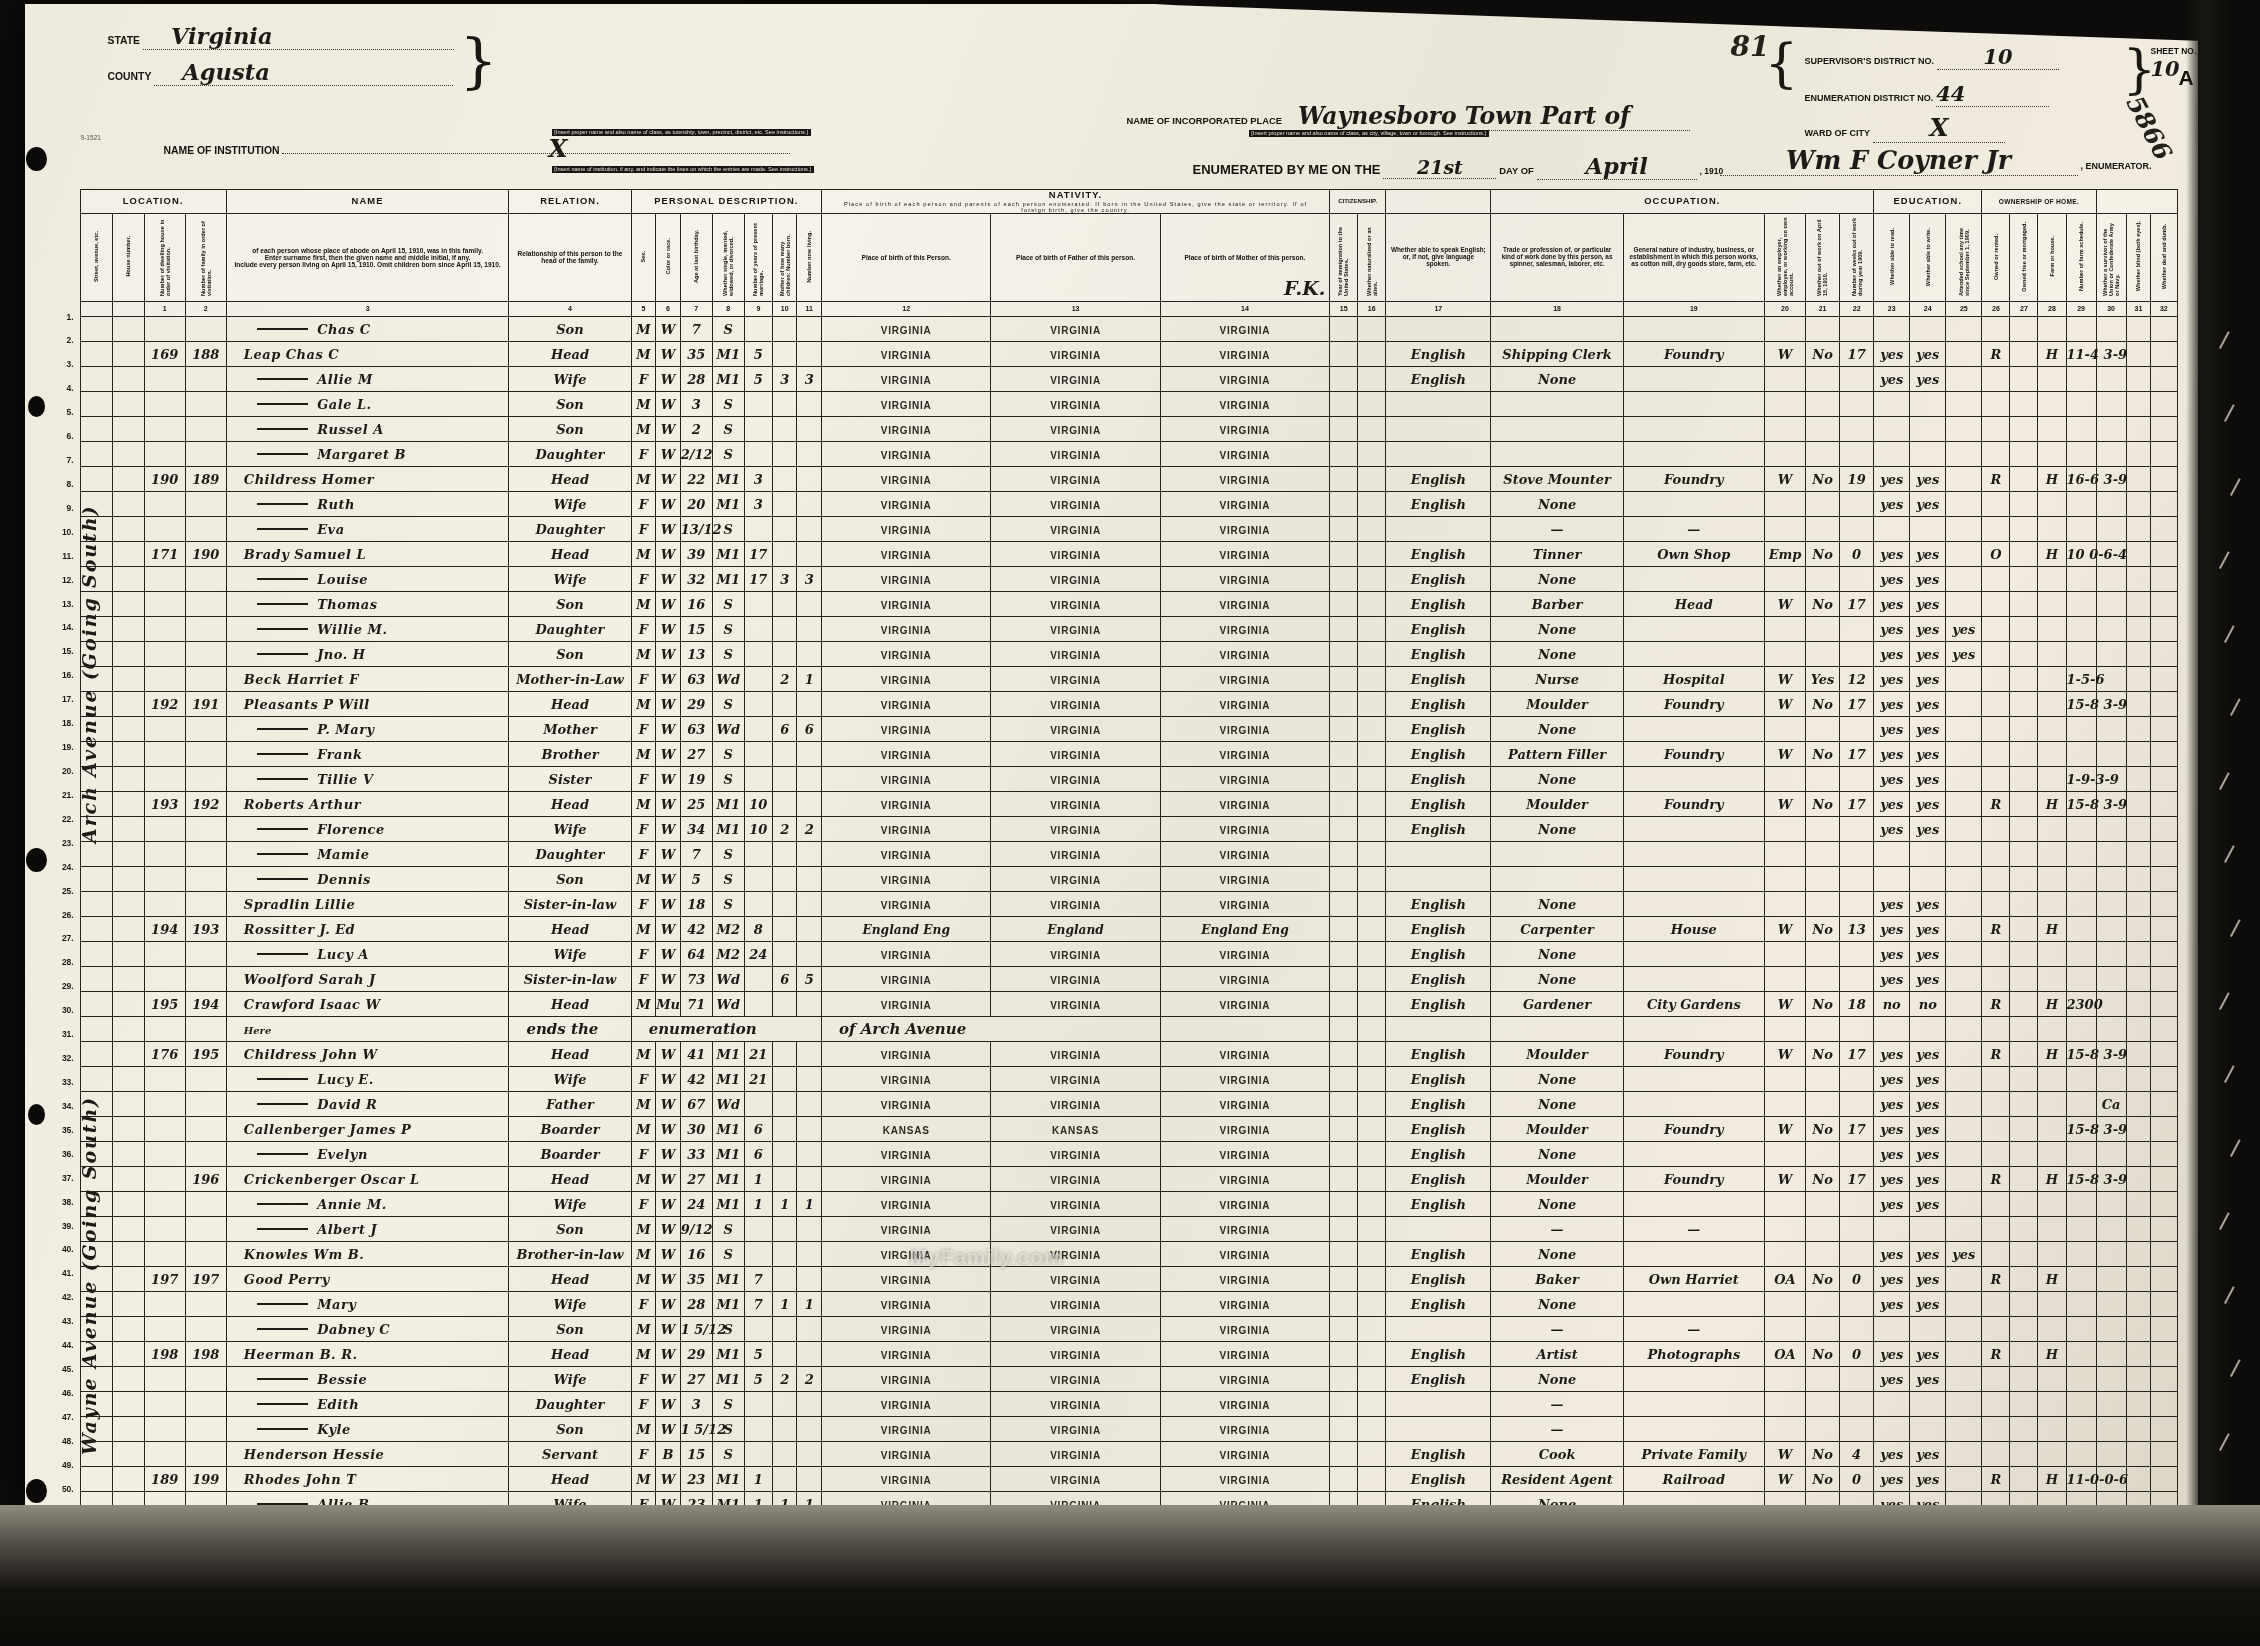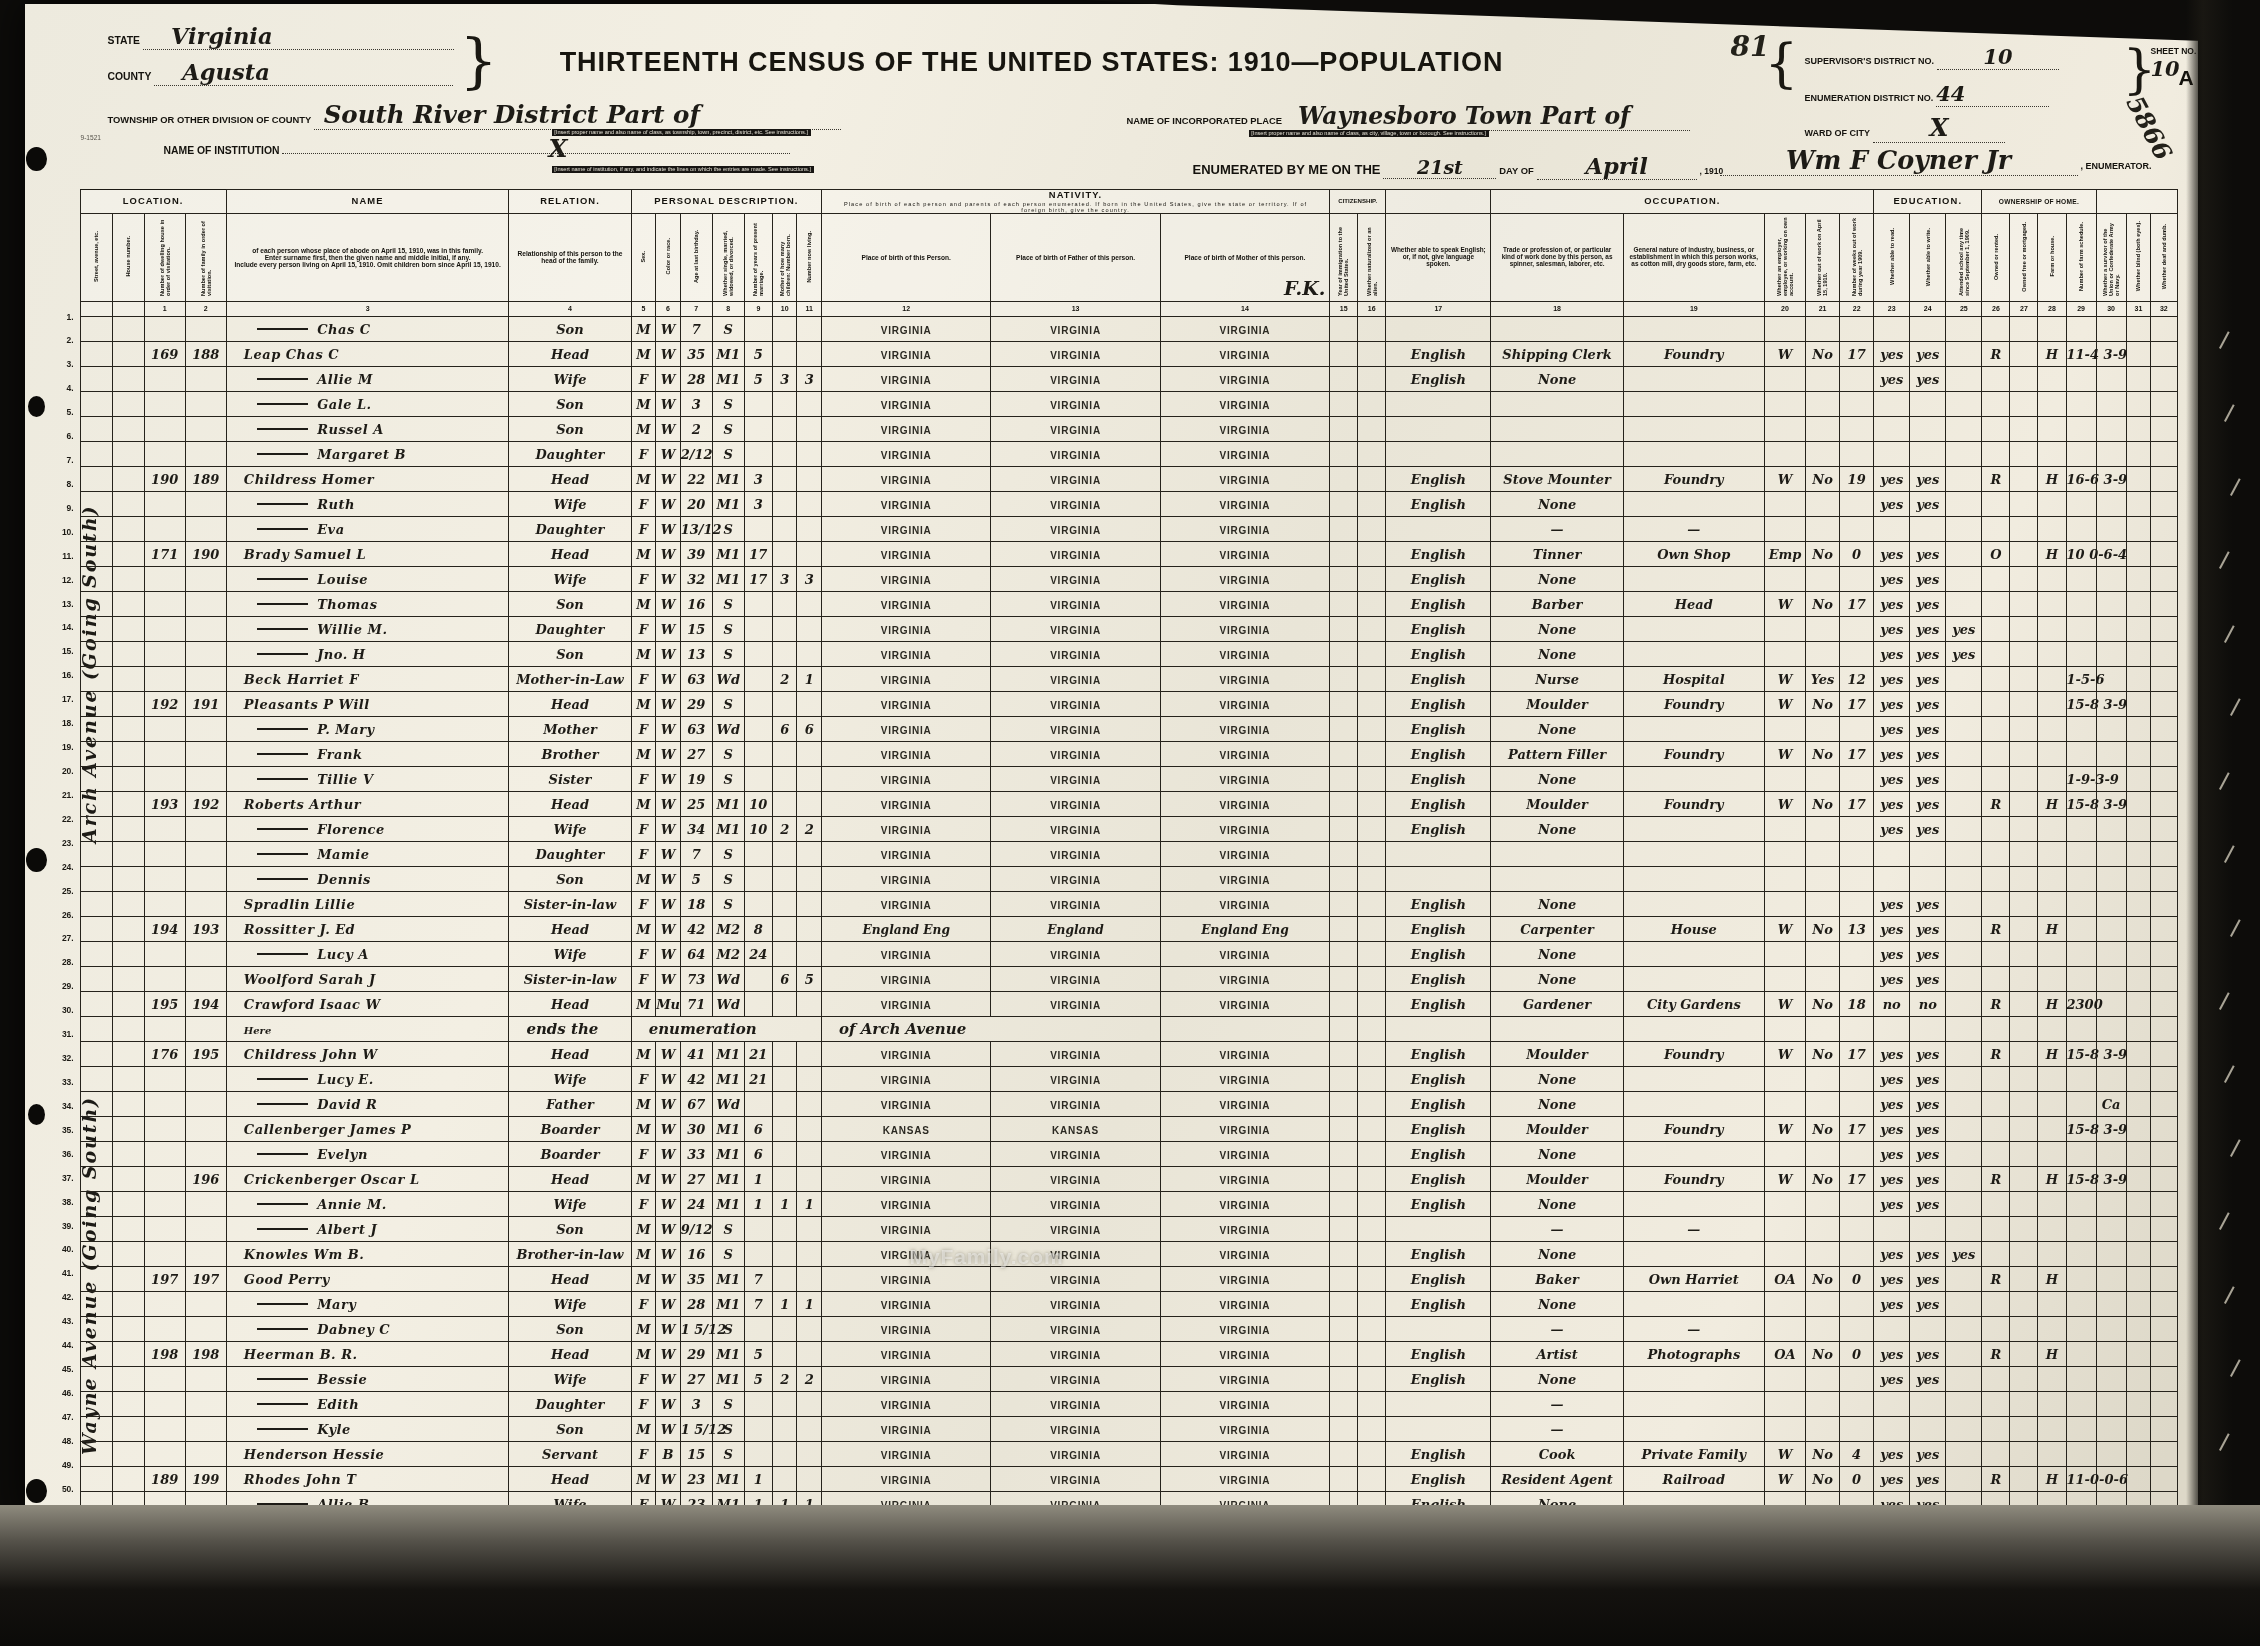--- a/index.html
+++ b/index.html
@@ -60,38 +60,33 @@
   <div class="hz" style="left:83px;top:19px;">
     <span class="plabel">STATE</span>
     <span class="blank" style="width:311px;text-align:left;"><span class="hw" style="font-size:22.6px;margin-left:28px;">Virginia</span></span>
   </div>
   <div class="hz" style="left:83px;top:55px;">
     <span class="plabel">COUNTY</span>
     <span class="blank" style="width:299px;text-align:left;"><span class="hw" style="font-size:22.6px;margin-left:28px;">Agusta</span></span>
   </div>
   <div class="hz brace" style="left:435px;top:21px;font-size:60px;">}</div>
 
-  <div class="hz" style="left:83px;top:96px;white-space:nowrap;">
-    <span class="plabel" style="font-size:9.4px;">TOWNSHIP OR OTHER DIVISION OF COUNTY</span>
-    <span class="blank" style="width:527px;text-align:left;"><span class="hw" style="font-size:24.5px;margin-left:9.4px;">South River District Part of</span></span>
-  </div>
   <div class="hz" style="left:527px;top:121px;">
     <span class="cap">[Insert proper name and also name of class, as township, town, precinct, district, etc.  See instructions.]</span>
   </div>
   <div class="hz hw hw-x" style="left:524px;top:130px;">X</div>
 
   <div class="hz" style="left:139px;top:141px;">
     <span class="plabel">NAME OF INSTITUTION</span>
     <span class="blank" style="width:508px;"></span>
   </div>
   <div class="hz" style="left:527px;top:158px;">
     <span class="cap">[Insert name of institution, if any, and indicate the lines on which the entries are made.  See instructions.]</span>
   </div>
 
-  <div class="hz title2" style="left:395px;top:43px;width:1224px;text-align:center;">THIRTEENTH CENSUS OF THE UNITED STATES: 1910—POPULATION</div>
 
   <div class="hz" style="left:1102px;top:98px;white-space:nowrap;">
     <span class="plabel" style="font-size:9.4px;">NAME OF INCORPORATED PLACE</span>
     <span class="blank" style="width:405px;text-align:left;"><span class="hw" style="font-size:23.5px;margin-left:13px;">Waynesboro Town Part of</span></span>
   </div>
   <div class="hz" style="left:1224px;top:122px;">
     <span class="cap">[Insert proper name and also name of class, as city, village, town or borough.  See instructions.]</span>
   </div>
 
   <div class="hz" style="left:1168px;top:149px;white-space:nowrap;">

